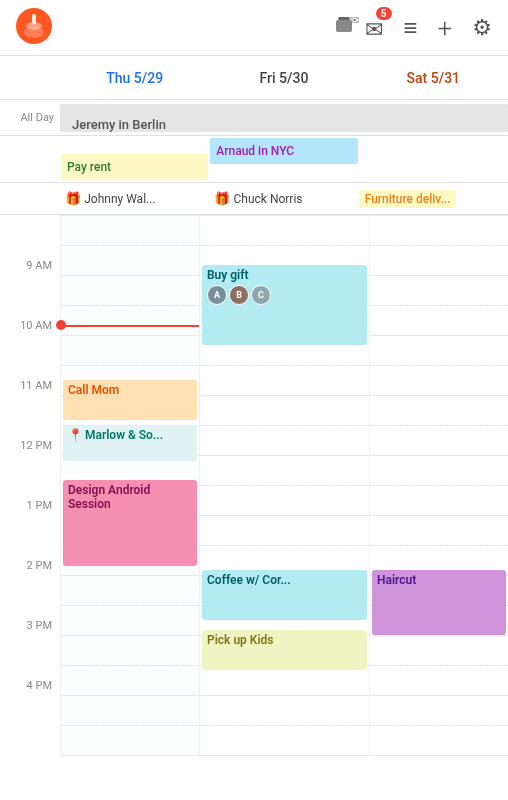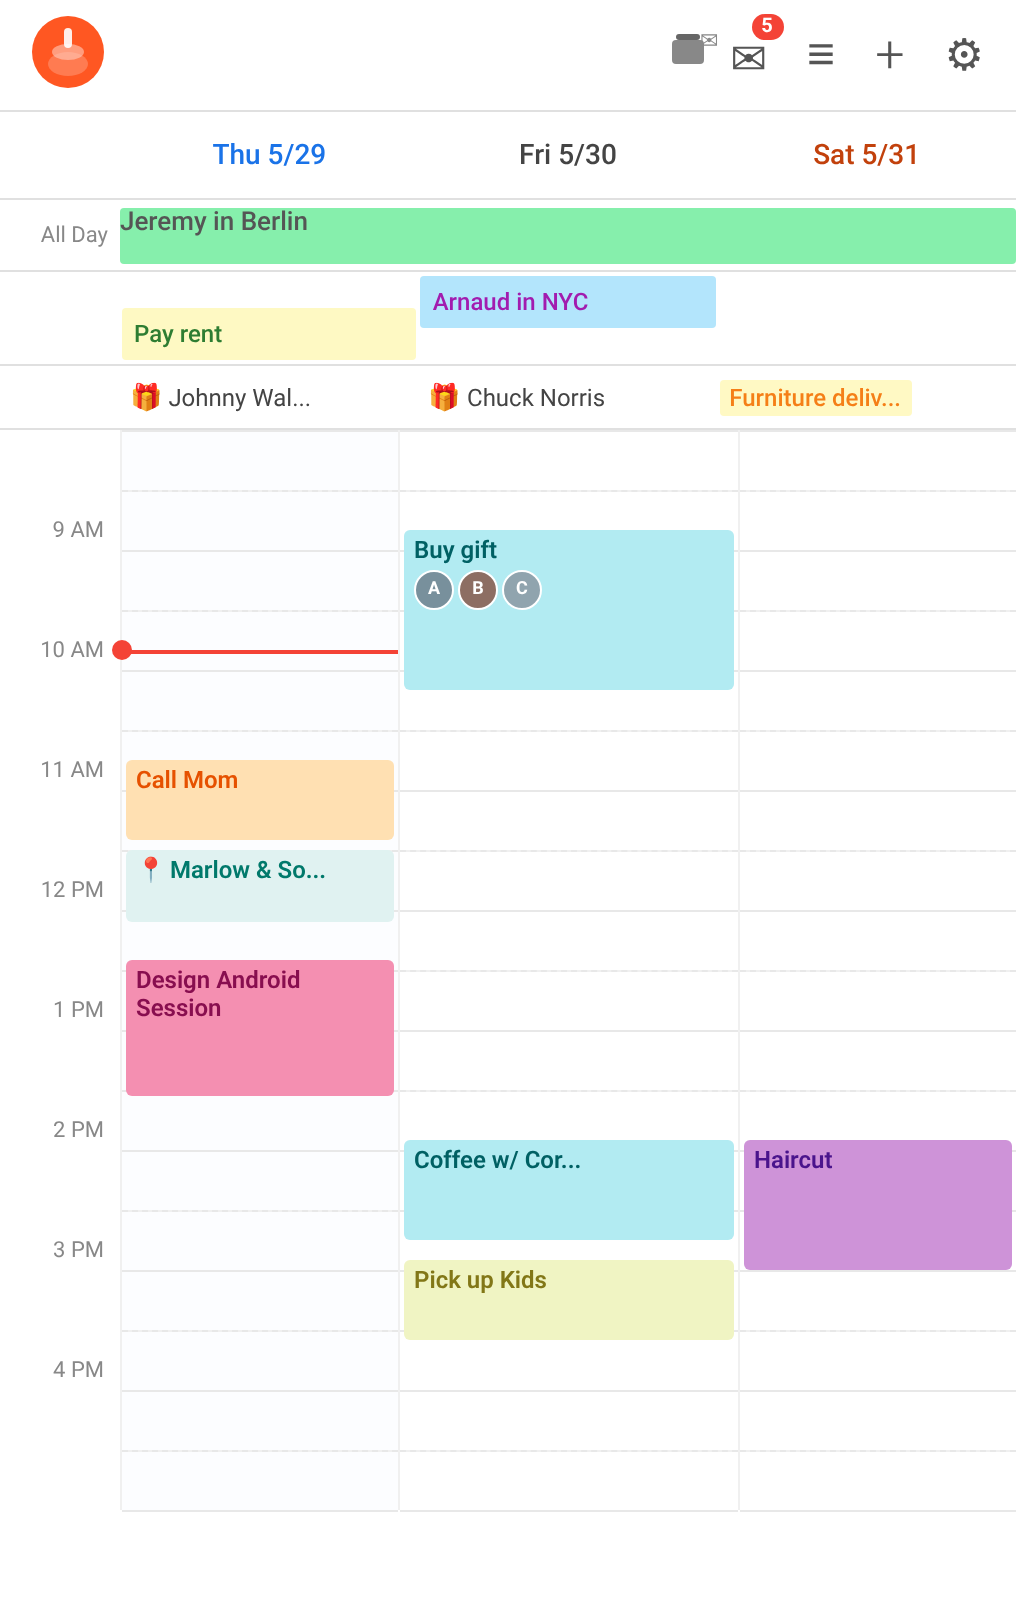--- a/index.html
+++ b/index.html
@@ -95,29 +95,29 @@
       justify-content: flex-end;
       padding-right: 6px;
     }
     .allday-events {
       flex: 1;
       display: flex;
       align-items: center;
       padding: 2px 0;
     }
     .allday-event-full {
-      background: #86efac;
+      background: #e5e5e5;
       color: #555;
       font-size: 13px;
       font-weight: 500;
       height: 28px;
       width: 100%;
       display: flex;
-      align-items: flex-start;
-      padding-left: 0;
+      align-items: flex-end;
+      padding-left: 12px;
       border-radius: 2px;
     }
 
     
     #multiday-row {
       display: flex;
       border-bottom: 1px solid #e0e0e0;
       min-height: 32px;
     }
     .time-gutter-multi {
@@ -417,21 +417,21 @@
         <div class="current-time-line" style="top: 110px;"></div>
         <div class="cal-event" style="top: 165px; height: 40px; left: 2px; right: 2px; background: rgb(255, 224, 178); color: rgb(230, 81, 0);">
           <div class="cal-event-title">Call Mom</div>
         </div>
         <div class="cal-event" style="top: 210px; height: 36px; left: 2px; right: 2px; background: rgb(224, 242, 241); color: rgb(0, 121, 107);">
           <div style="display: flex; align-items: center;">
             <span style="color: rgb(77, 182, 172); margin-right: 2px; font-size: 12px;">📍</span>
             <span class="cal-event-title">Marlow &amp; So...</span>
           </div>
         </div>
-        <div class="cal-event" style="top: 265px; height: 68px; left: 2px; right: 2px; background: rgb(244, 143, 177); color: rgb(136, 14, 79);">
+        <div class="cal-event" style="top: 265px; height: 86px; left: 2px; right: 2px; background: rgb(244, 143, 177); color: rgb(136, 14, 79);">
           <div class="cal-event-title">Design Android Session</div>
         </div>
       </div>
     <div class="day-column" id="col-fri" style="height: 540px; padding-left: 31px;">
         <div class="hour-line" style="top: 0px;"></div>
         <div class="half-line" style="top: 30px;"></div>
         <div class="hour-line" style="top: 60px;"></div>
         <div class="half-line" style="top: 90px;"></div>
         <div class="hour-line" style="top: 120px;"></div>
         <div class="half-line" style="top: 150px;"></div>

